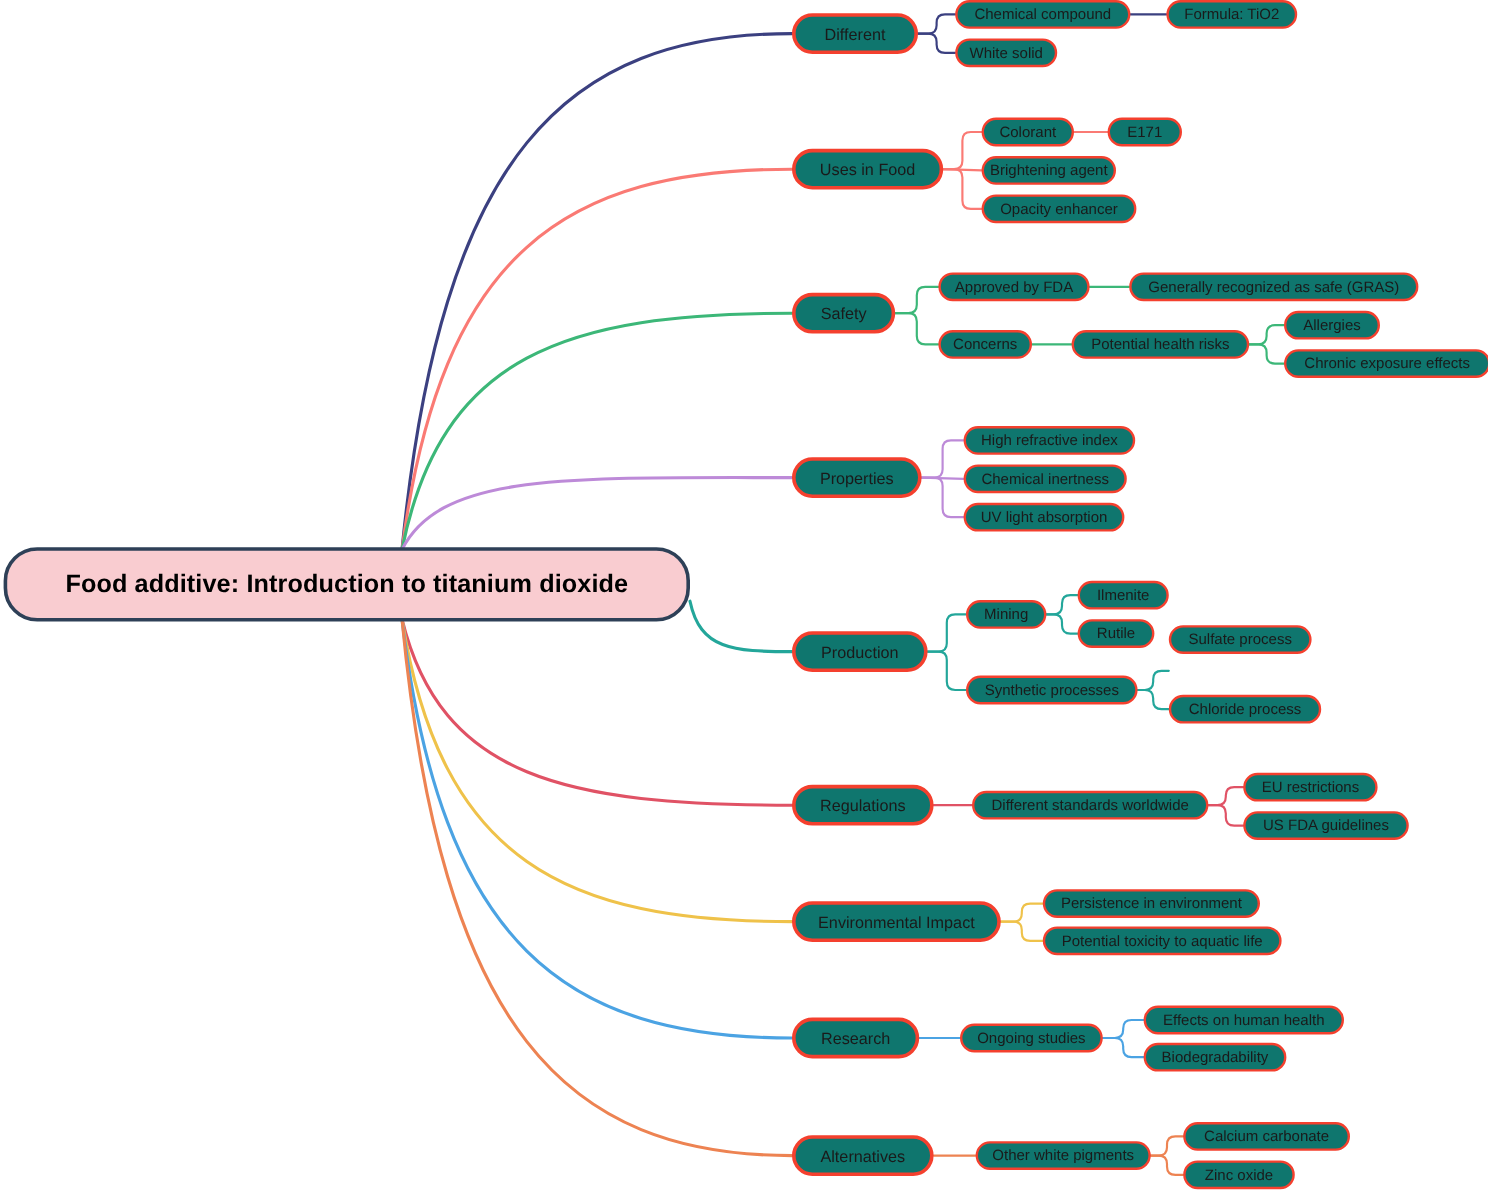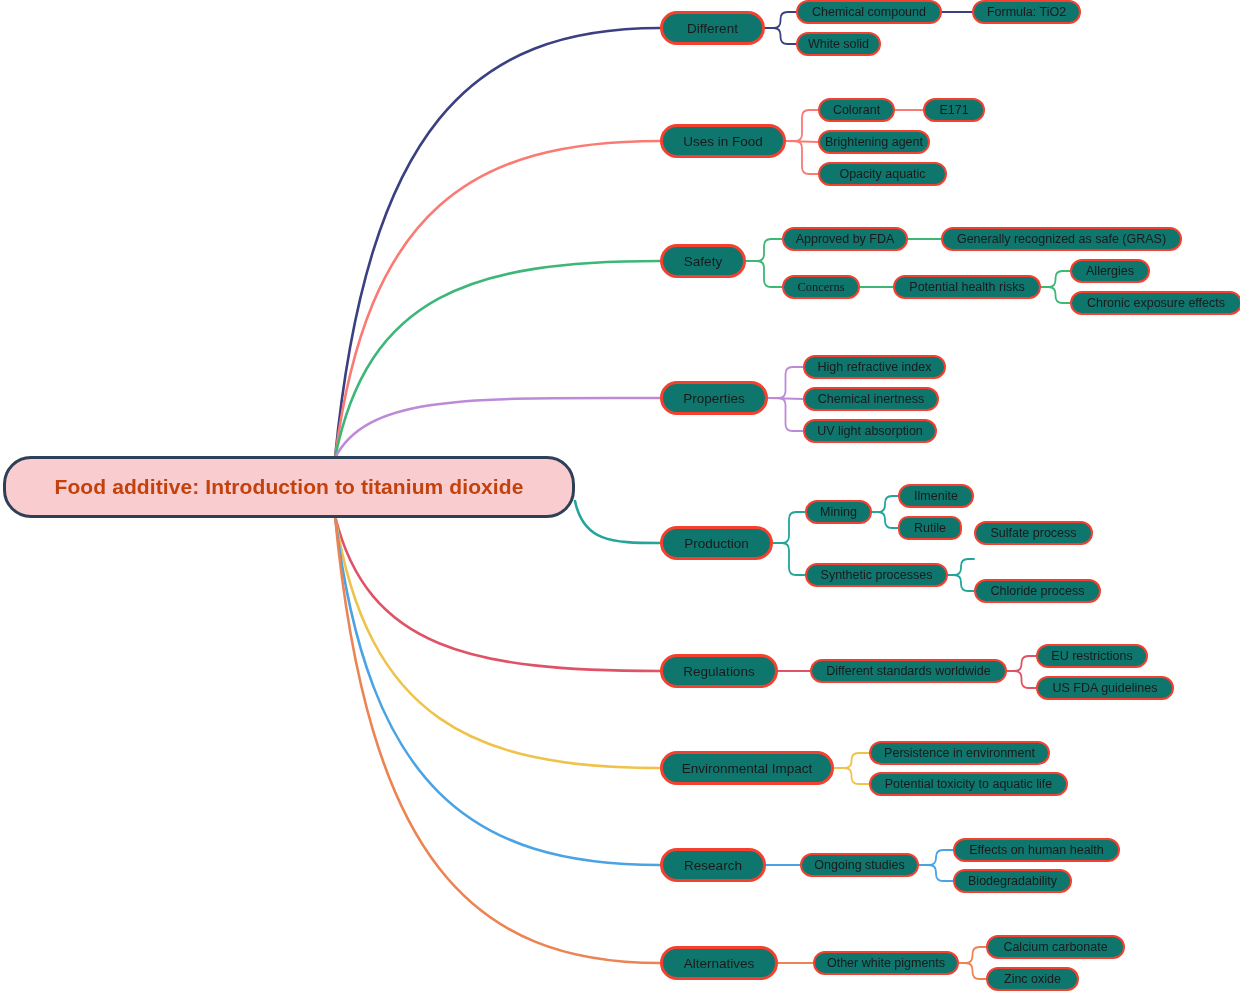--- a/index.html
+++ b/index.html
@@ -30,21 +30,21 @@
     color:#1a1a1a;
     white-space:nowrap;
     z-index:3;
   }
   .root{
     background:#f9ccd0;
     border:3px solid #2e4057;
     border-radius:28px;
     font-size:21px;
     font-weight:bold;
-    color:#c2410c;
+    color:#000000;
     letter-spacing:0.1px;
     padding:0 22px;
     z-index:4;
   }
   .lvl1{
     border:3.5px solid #f4402e;
     border-radius:17px;
     font-size:13.5px;
     padding:0 14px;
     height:34px;
@@ -125,36 +125,36 @@
 
   <div id="nodes-layer">
       <div class="node lvl1" style="left: 660px; top: 11px; width: 105px; height: 34px; border-color: rgb(244, 64, 46);">Different</div>
       <div class="node lvl2" style="left: 796px; top: 0px; width: 146px; height: 24px;">Chemical compound</div>
       <div class="node lvl3" style="left: 972px; top: 0px; width: 109px; height: 24px;">Formula: TiO2</div>
       <div class="node lvl2" style="left: 796px; top: 32px; width: 85px; height: 24px;">White solid</div>
       <div class="node lvl1" style="left: 660px; top: 124px; width: 126px; height: 34px; border-color: rgb(244, 64, 46);">Uses in Food</div>
       <div class="node lvl2" style="left: 818px; top: 98px; width: 77px; height: 24px;">Colorant</div>
       <div class="node lvl3" style="left: 923px; top: 98px; width: 62px; height: 24px;">E171</div>
       <div class="node lvl2" style="left: 818px; top: 130px; width: 112px; height: 24px;">Brightening agent</div>
-      <div class="node lvl2" style="left: 818px; top: 162px; width: 129px; height: 24px;">Opacity aquatic</div>
+      <div class="node lvl2" style="left: 818px; top: 162px; width: 129px; height: 24px;">Opacity enhancer</div>
       <div class="node lvl1" style="left: 660px; top: 244px; width: 86px; height: 34px; border-color: rgb(244, 64, 46);">Safety</div>
       <div class="node lvl2" style="left: 782px; top: 227px; width: 126px; height: 24px;">Approved by FDA</div>
       <div class="node lvl3" style="left: 941px; top: 227px; width: 241px; height: 24px;">Generally recognized as safe (GRAS)</div>
-      <div class="node lvl2" style="left: 782px; top: 275px; width: 78px; height: 24px; font-family: Liberation Serif, serif;">Concerns</div>
+      <div class="node lvl2" style="left: 782px; top: 275px; width: 78px; height: 24px;">Concerns</div>
       <div class="node lvl3" style="left: 893px; top: 275px; width: 148px; height: 24px;">Potential health risks</div>
       <div class="node lvl4" style="left: 1070px; top: 259px; width: 80px; height: 24px;">Allergies</div>
       <div class="node lvl4" style="left: 1070px; top: 291px; width: 172px; height: 24px;">Chronic exposure effects</div>
       <div class="node lvl1" style="left: 660px; top: 381px; width: 108px; height: 34px; border-color: rgb(244, 64, 46);">Properties</div>
       <div class="node lvl2" style="left: 803px; top: 355px; width: 143px; height: 24px;">High refractive index</div>
       <div class="node lvl2" style="left: 803px; top: 387px; width: 136px; height: 24px;">Chemical inertness</div>
       <div class="node lvl2" style="left: 803px; top: 419px; width: 134px; height: 24px;">UV light absorption</div>
       <div class="node lvl1" style="left: 660px; top: 526px; width: 113px; height: 34px; border-color: rgb(244, 64, 46);">Production</div>
       <div class="node lvl2" style="left: 805px; top: 500px; width: 67px; height: 24px;">Mining</div>
       <div class="node lvl3" style="left: 898px; top: 484px; width: 76px; height: 24px;">Ilmenite</div>
-      <div class="node lvl3" style="left: 898px; top: 516px; width: 64px; height: 24px; border-radius: 10px;">Rutile</div>
+      <div class="node lvl3" style="left: 898px; top: 516px; width: 64px; height: 24px;">Rutile</div>
       <div class="node lvl2" style="left: 805px; top: 563px; width: 143px; height: 24px;">Synthetic processes</div>
       <div class="node lvl3" style="left: 974px; top: 521px; width: 119px; height: 24px;">Sulfate process</div>
       <div class="node lvl3" style="left: 974px; top: 579px; width: 127px; height: 24px;">Chloride process</div>
       <div class="node lvl1" style="left: 660px; top: 654px; width: 118px; height: 34px; border-color: rgb(244, 64, 46);">Regulations</div>
       <div class="node lvl2" style="left: 810px; top: 659px; width: 197px; height: 24px;">Different standards worldwide</div>
       <div class="node lvl3" style="left: 1036px; top: 644px; width: 112px; height: 24px;">EU restrictions</div>
       <div class="node lvl3" style="left: 1036px; top: 676px; width: 138px; height: 24px;">US FDA guidelines</div>
       <div class="node lvl1" style="left: 660px; top: 751px; width: 174px; height: 34px; border-color: rgb(244, 64, 46);">Environmental Impact</div>
       <div class="node lvl2" style="left: 869px; top: 741px; width: 181px; height: 24px;">Persistence in environment</div>
       <div class="node lvl2" style="left: 869px; top: 772px; width: 199px; height: 24px;">Potential toxicity to aquatic life</div>

